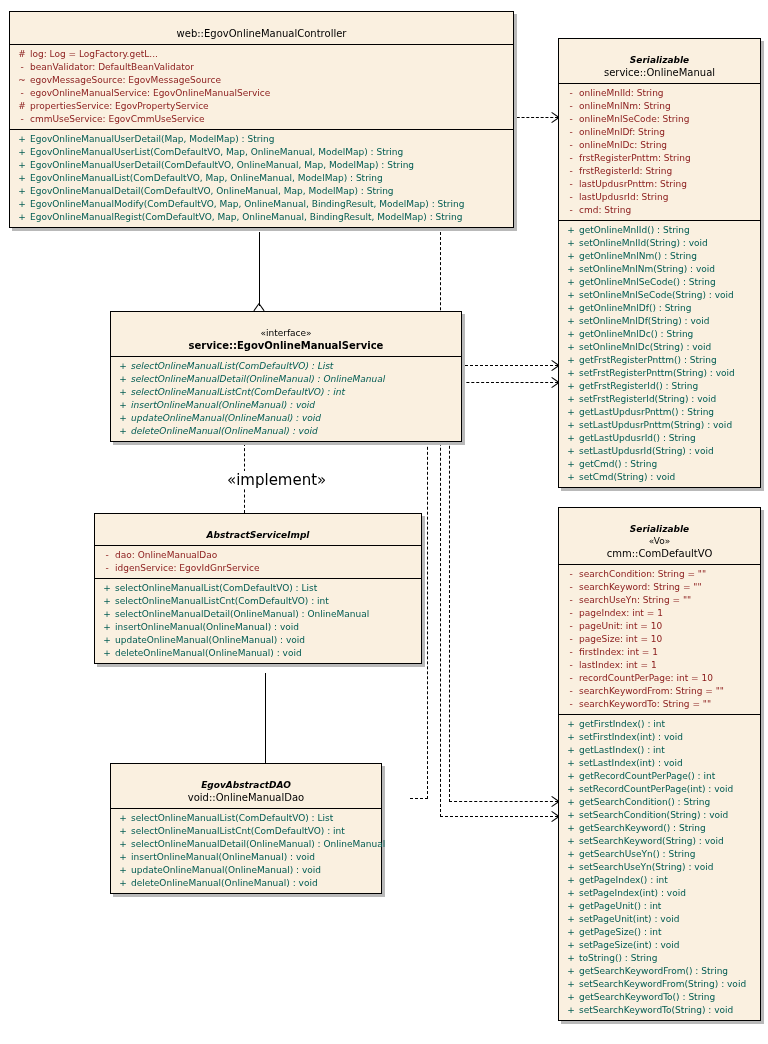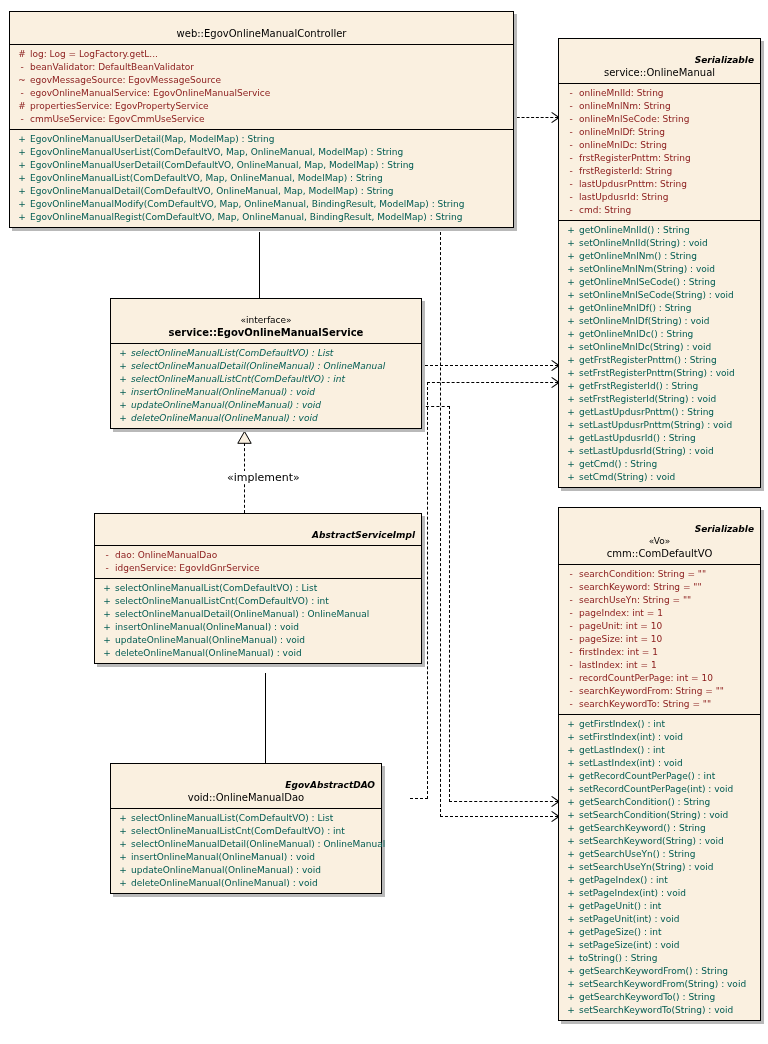--- a/index.html
+++ b/index.html
@@ -20,21 +20,21 @@
   }
   .uml .hdr{
     padding:15px 6px 4px 6px;
     text-align:center;
     border-bottom:1px solid #000;
     background:#faf0e0;
   }
   .uml .hdr .stereo{
     display:block;font-size:9px;color:#000;line-height:12px;
   }
-  .uml .hdr .stereo.right{text-align:right;font-style:italic;font-weight:bold;}
+  .uml .hdr .stereo.right{font-style:italic;font-weight:bold;}
   .uml .hdr .title{
     display:block;font-size:10px;color:#000;line-height:13px;white-space:nowrap;
   }
   .uml .hdr .title.ital{font-weight:bold;}
   .uml .sect{
     padding:3px 0 3px 0;
     border-bottom:1px solid #000;
   }
   .uml .sect.last{border-bottom:none;}
   .uml .row{
@@ -70,21 +70,21 @@
   .arrow-open-right{position:absolute;width:0;height:0;}
   .arrow-open-right:before,.arrow-open-right:after{
     content:"";position:absolute;width:9px;height:0;border-top:1px solid #000;
   }
   .arrow-open-right:before{transform:rotate(35deg);transform-origin:right center;right:0;top:0;}
   .arrow-open-right:after{transform:rotate(-35deg);transform-origin:right center;right:0;top:0;}
   .tri-wrap{position:absolute;}
   .tri-wrap svg{display:block;}
 
   .conn-label{
-    position:absolute;font-size:11px;color:#000;background:#fff;padding:0 2px;
+    position:absolute;font-size:15px;color:#000;background:#fff;padding:0 2px;
     white-space:nowrap;z-index:3;
   }
 </style>
 </head>
 <body>
 
 <div class="canvas">
 
   <div class="conn">
 
@@ -180,21 +180,21 @@
           <span class="vis">+</span>
           <span class="txt">EgovOnlineManualModify(ComDefaultVO, Map, OnlineManual, BindingResult, ModelMap) : String</span>
         </div>
       <div class="row meth">
           <span class="vis">+</span>
           <span class="txt">EgovOnlineManualRegist(ComDefaultVO, Map, OnlineManual, BindingResult, ModelMap) : String</span>
         </div>
     </div>
   </div>
 
-  <div class="uml" style="left:110px;top:298px;width:312px;">
+  <div class="uml" style="left:110px;top:311px;width:352px;">
     <div class="hdr">
       <span class="stereo">«interface»</span>
       <span class="title ital">service::EgovOnlineManualService</span>
     </div>
     <div class="sect last">
       <div class="row meth ital">
           <span class="vis">+</span>
           <span class="txt">selectOnlineManualList(ComDefaultVO) : List</span>
         </div>
       <div class="row meth ital">

